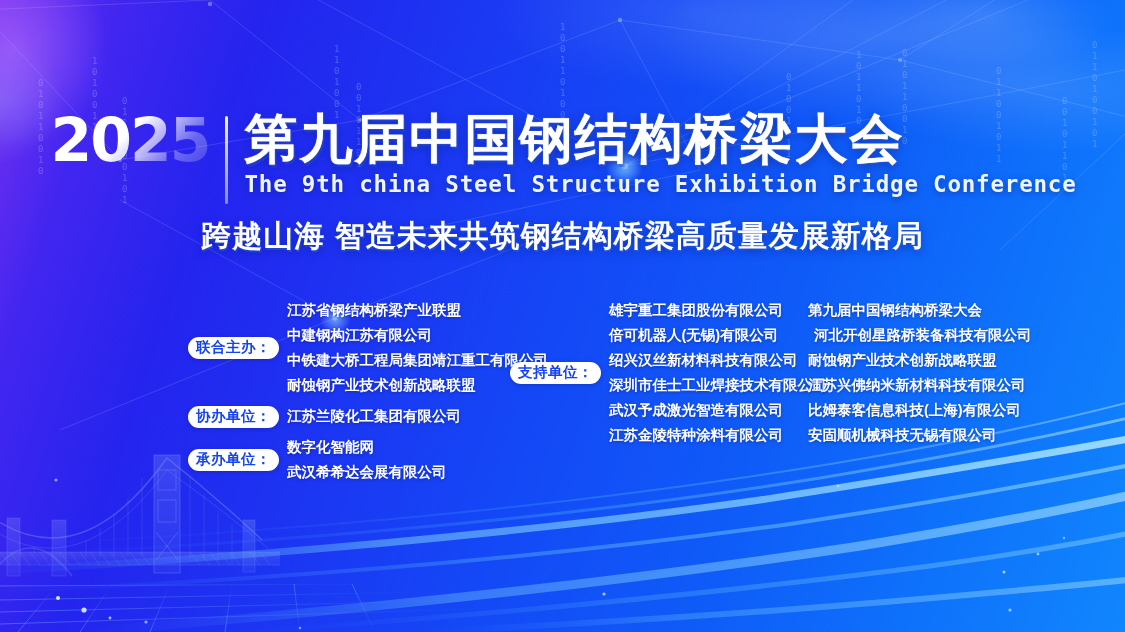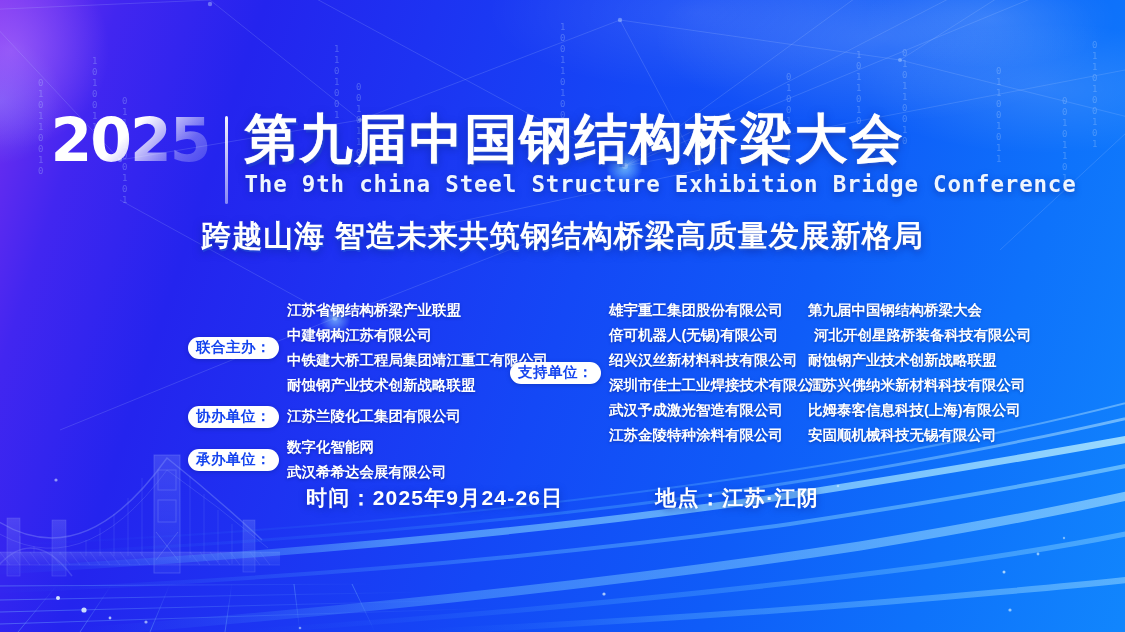--- a/index.html
+++ b/index.html
@@ -488,18 +488,14 @@
         <div class="org-name indent">河北开创星路桥装备科技有限公司</div>
         <div class="org-name">耐蚀钢产业技术创新战略联盟</div>
         <div class="org-name">江苏兴佛纳米新材料科技有限公司</div>
         <div class="org-name">比姆泰客信息科技(上海)有限公司</div>
         <div class="org-name">安固顺机械科技无锡有限公司</div>
       </div>
     </div>
 
   </div>
 
-  <div class="footer">
-    <div class="footer-item">时间：2025年9月24-26日</div>
-    <div class="footer-item">地点：江苏·江阴</div>
-  </div>
 
 </div>
 
 </body></html>

